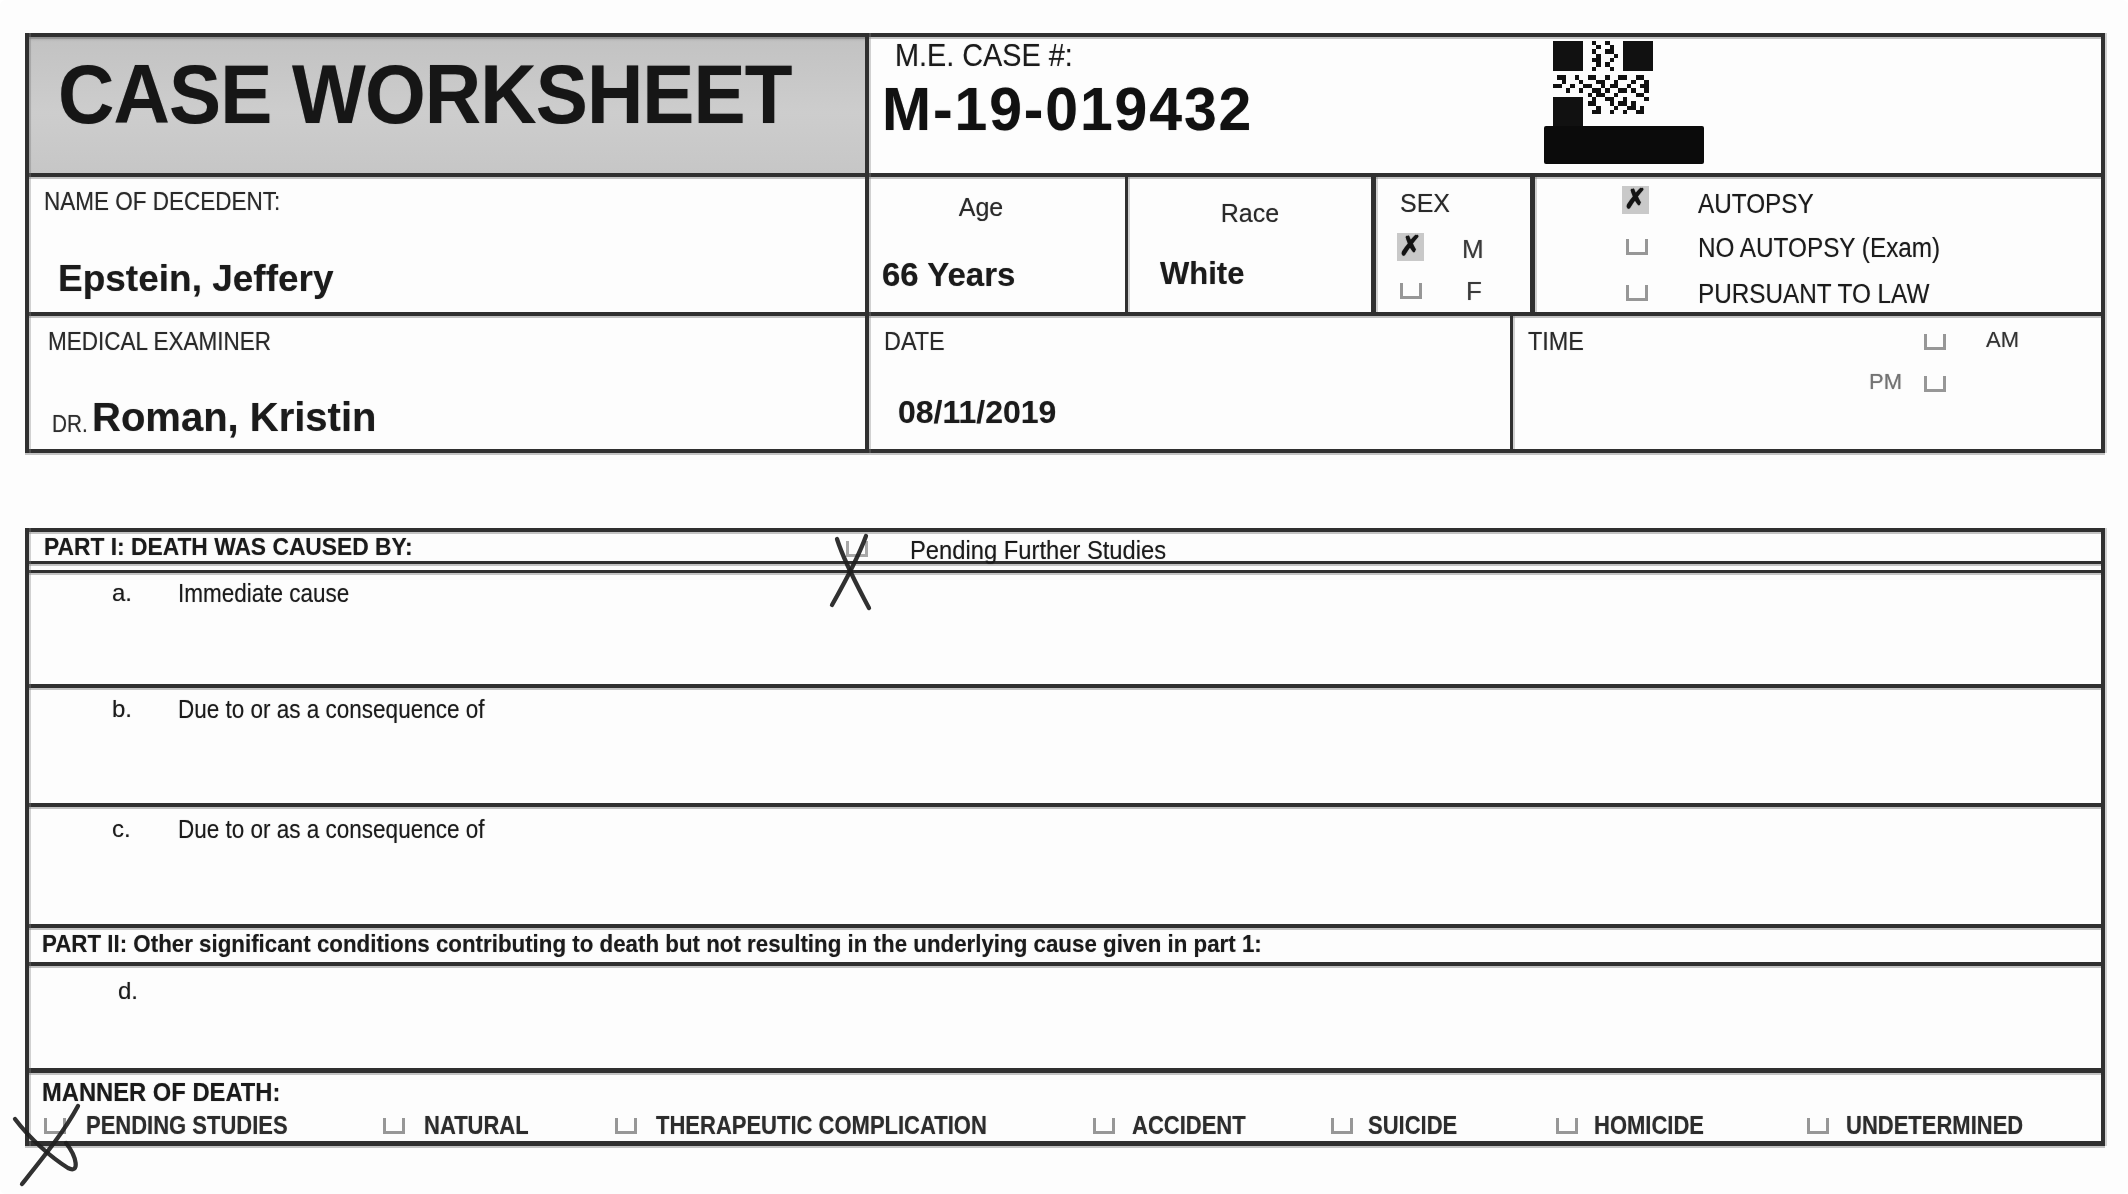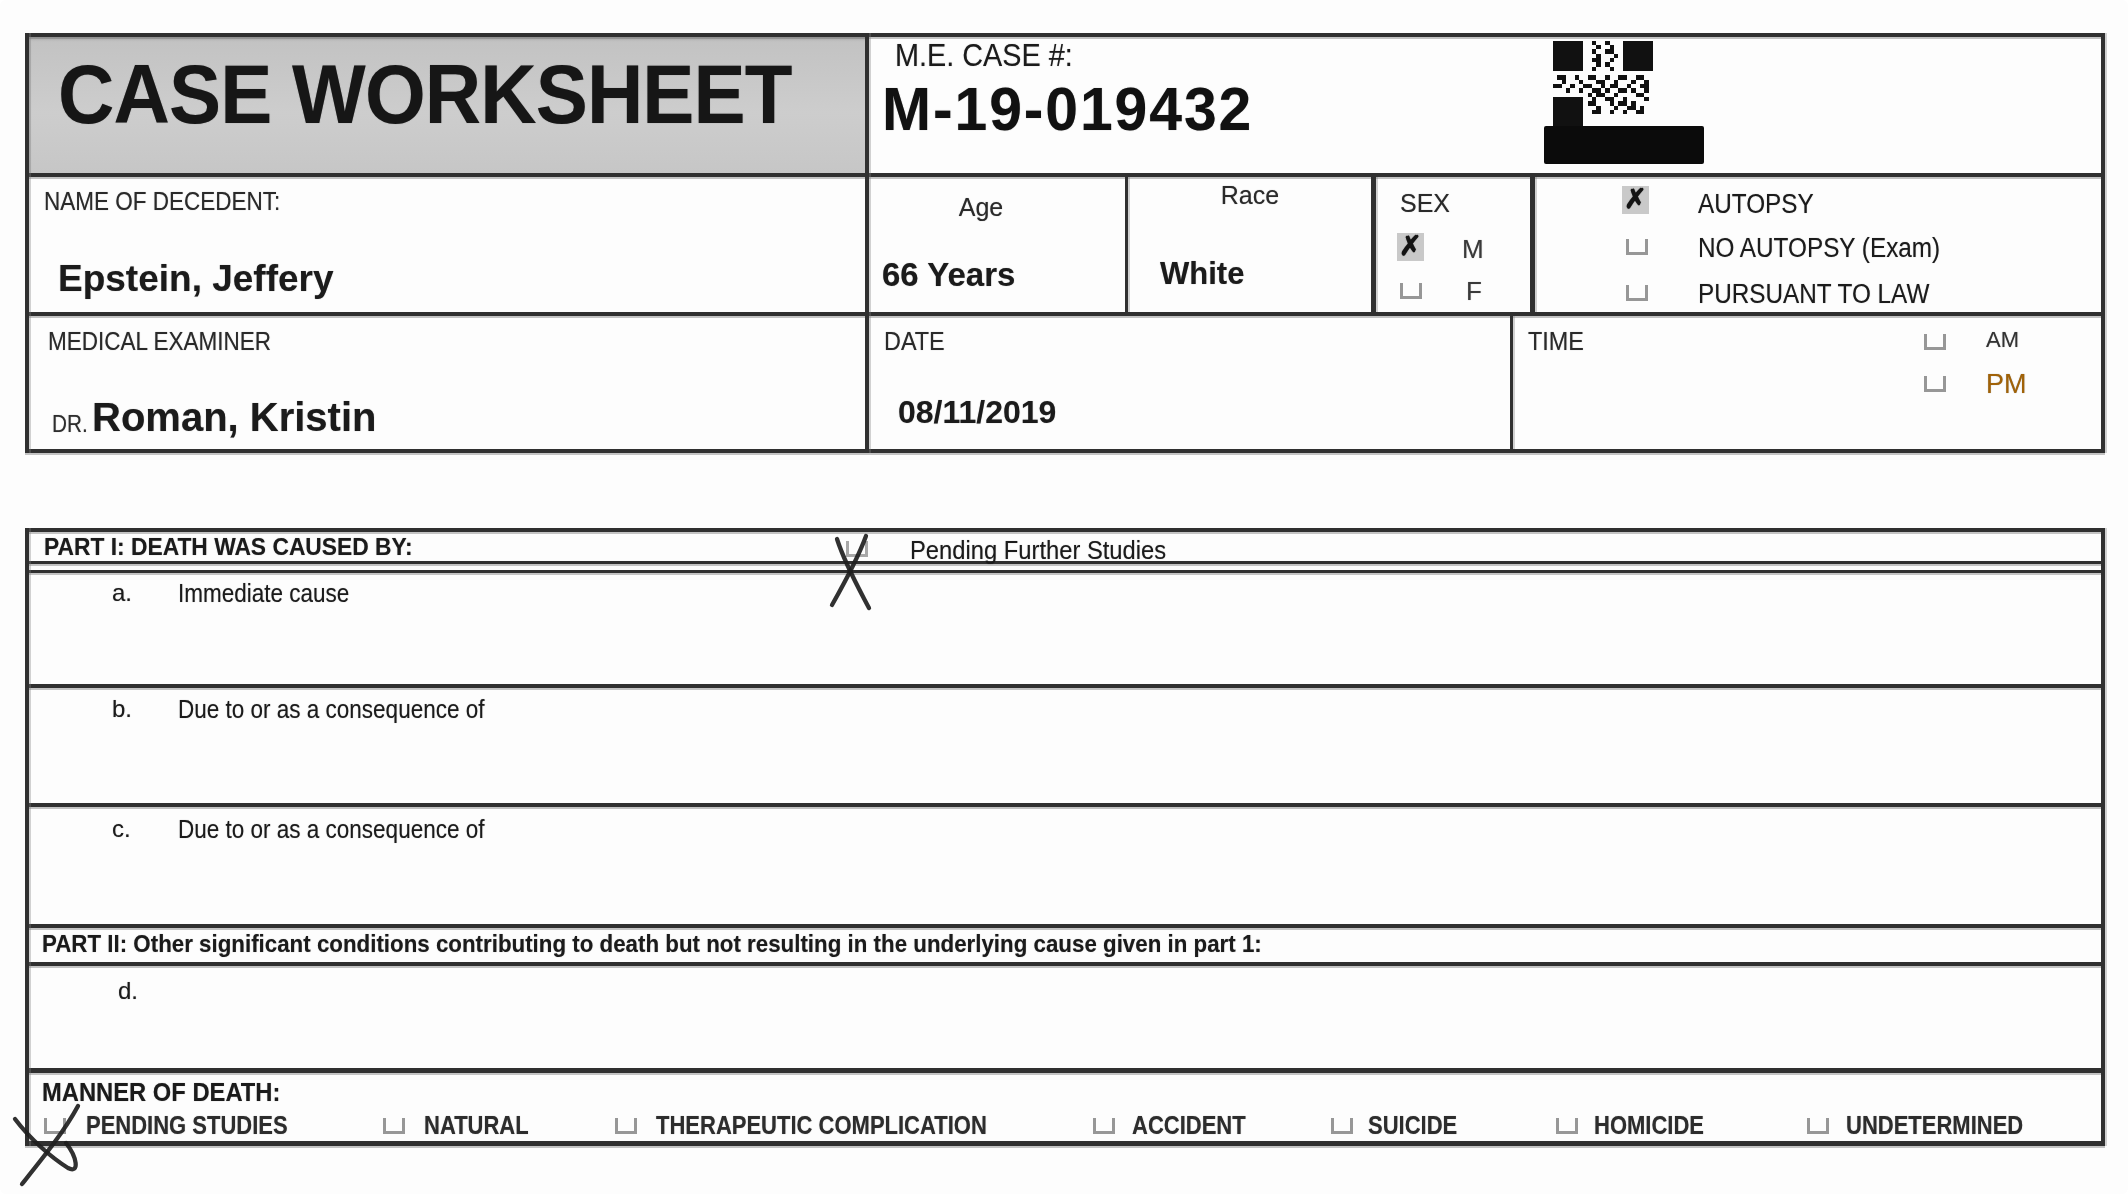--- a/index.html
+++ b/index.html
@@ -130,21 +130,21 @@
     </g>
   </svg>
   <div class="redact"></div>
 
   <div class="t lbl cond90" style="left:44px;top:188px">NAME OF DECEDENT:</div>
   <div class="t b" style="left:58px;top:260px;font-size:37px">Epstein, Jeffery</div>
 
   <div class="t lbl ctr" style="left:869px;top:194px;width:224px">Age</div>
   <div class="t b" style="left:882px;top:258px;font-size:33px">66 Years</div>
 
-  <div class="t lbl ctr" style="left:1130px;top:182px;width:240px">Race</div>
+  <div class="t lbl ctr" style="left:1130px;top:200px;width:240px">Race</div>
   <div class="t b" style="left:1160px;top:258px;font-size:31px">White</div>
 
   <div class="t lbl" style="left:1400px;top:190px">SEX</div>
   <span class="cbx" style="left:1397px;top:233px">✗</span>
   <div class="t" style="left:1462px;top:236px;font-size:26px;color:#3a3a3a">M</div>
   <span class="cbe" style="left:1400px;top:283px"></span>
   <div class="t" style="left:1466px;top:278px;font-size:26px;color:#3a3a3a">F</div>
 
   <span class="cbx" style="left:1622px;top:186px">✗</span>
   <div class="t cond90" style="left:1698px;top:190px;font-size:27px">AUTOPSY</div>
@@ -157,21 +157,21 @@
   <div class="t cond90" style="left:52px;top:412px;font-size:23px;color:#2e2e2e">DR.</div>
   <div class="t b" style="left:92px;top:396px;font-size:40px">Roman, Kristin</div>
 
   <div class="t lbl cond90" style="left:884px;top:328px;font-size:26px">DATE</div>
   <div class="t b" style="left:898px;top:396px;font-size:32px">08/11/2019</div>
 
   <div class="t lbl cond90" style="left:1528px;top:328px;font-size:26px">TIME</div>
   <span class="cbe" style="left:1924px;top:334px"></span>
   <div class="t" style="left:1986px;top:328px;font-size:22px;color:#333">AM</div>
   <span class="cbe" style="left:1924px;top:376px"></span>
-  <div class="t" style="left:1986px;top:370px;font-size:27px;color:#a16207">PM</div>
+  <div class="t" style="left:1869px;top:370px;font-size:22px;color:#737373">PM</div>
 
   <div class="ln" style="left:25px;top:528px;width:2080px;height:4px"></div>
   <div class="ln" style="left:25px;top:561px;width:2080px;height:3px"></div>
   <div class="ln" style="left:25px;top:570px;width:2080px;height:3px"></div>
   <div class="ln" style="left:25px;top:684px;width:2080px;height:4px"></div>
   <div class="ln" style="left:25px;top:803px;width:2080px;height:4px"></div>
   <div class="ln" style="left:25px;top:924px;width:2080px;height:4px"></div>
   <div class="ln" style="left:25px;top:962px;width:2080px;height:4px"></div>
   <div class="ln" style="left:25px;top:1068px;width:2080px;height:5px"></div>
   <div class="ln" style="left:25px;top:1141px;width:2080px;height:5px"></div>

